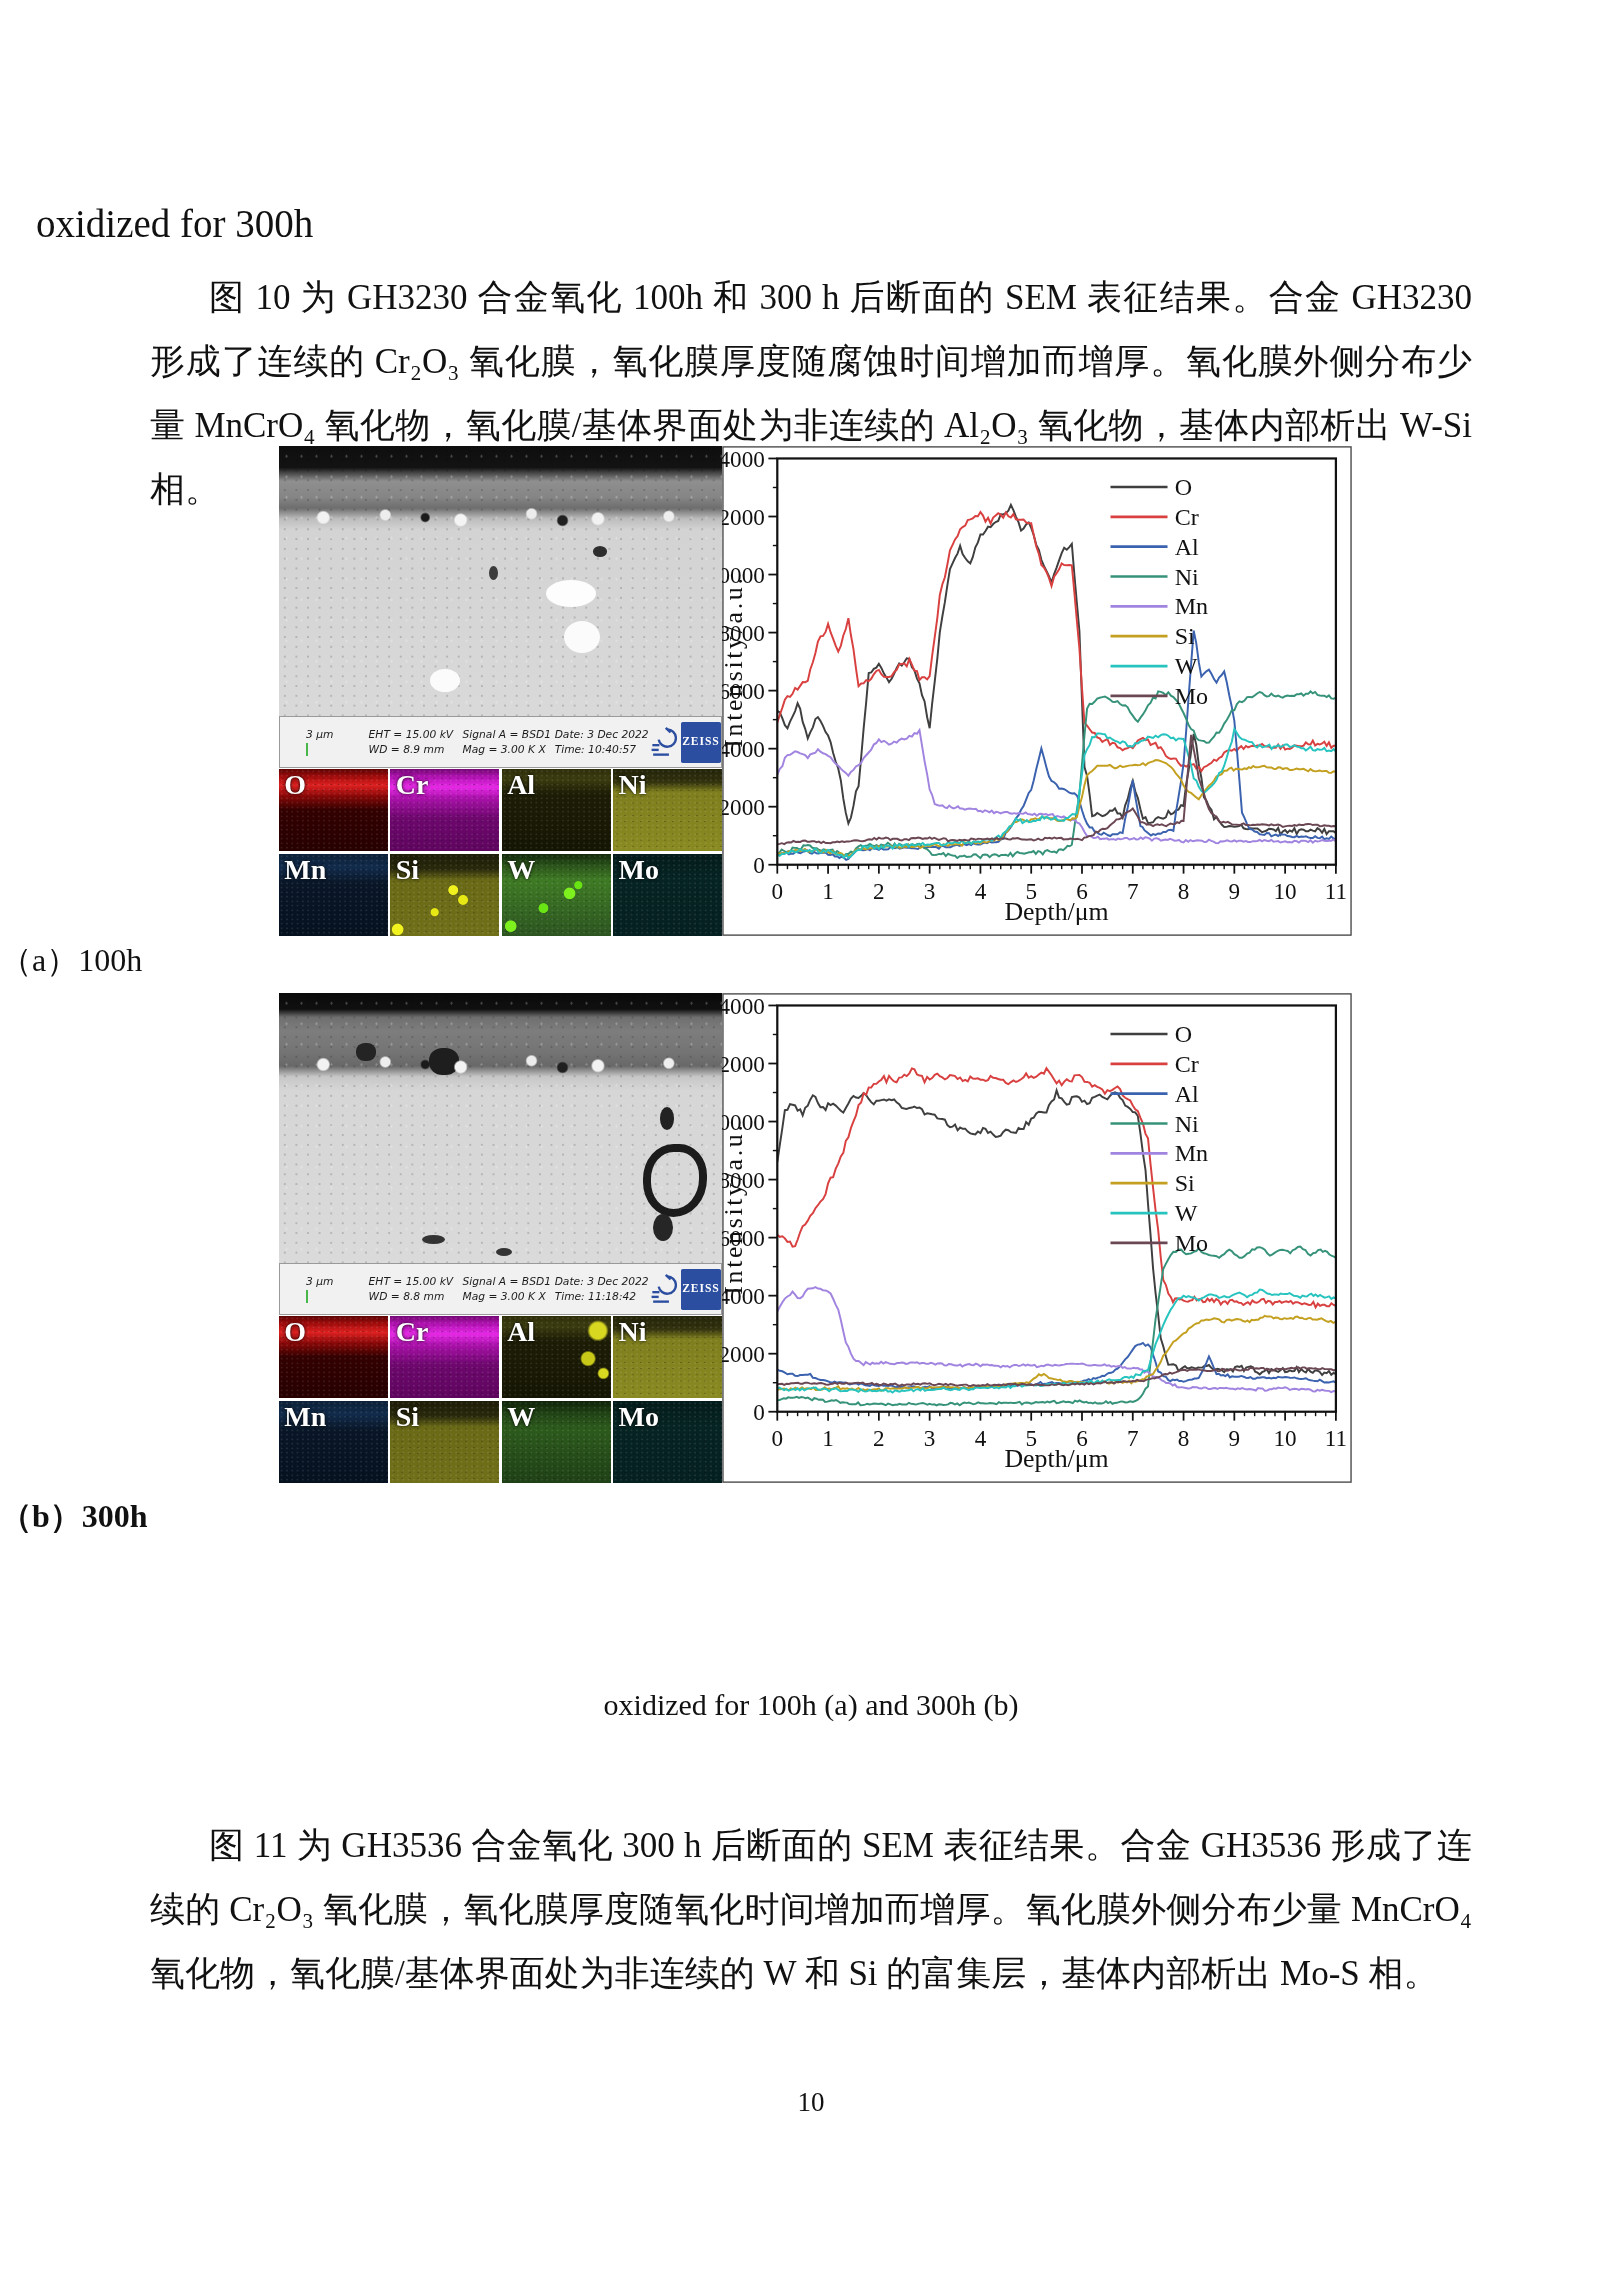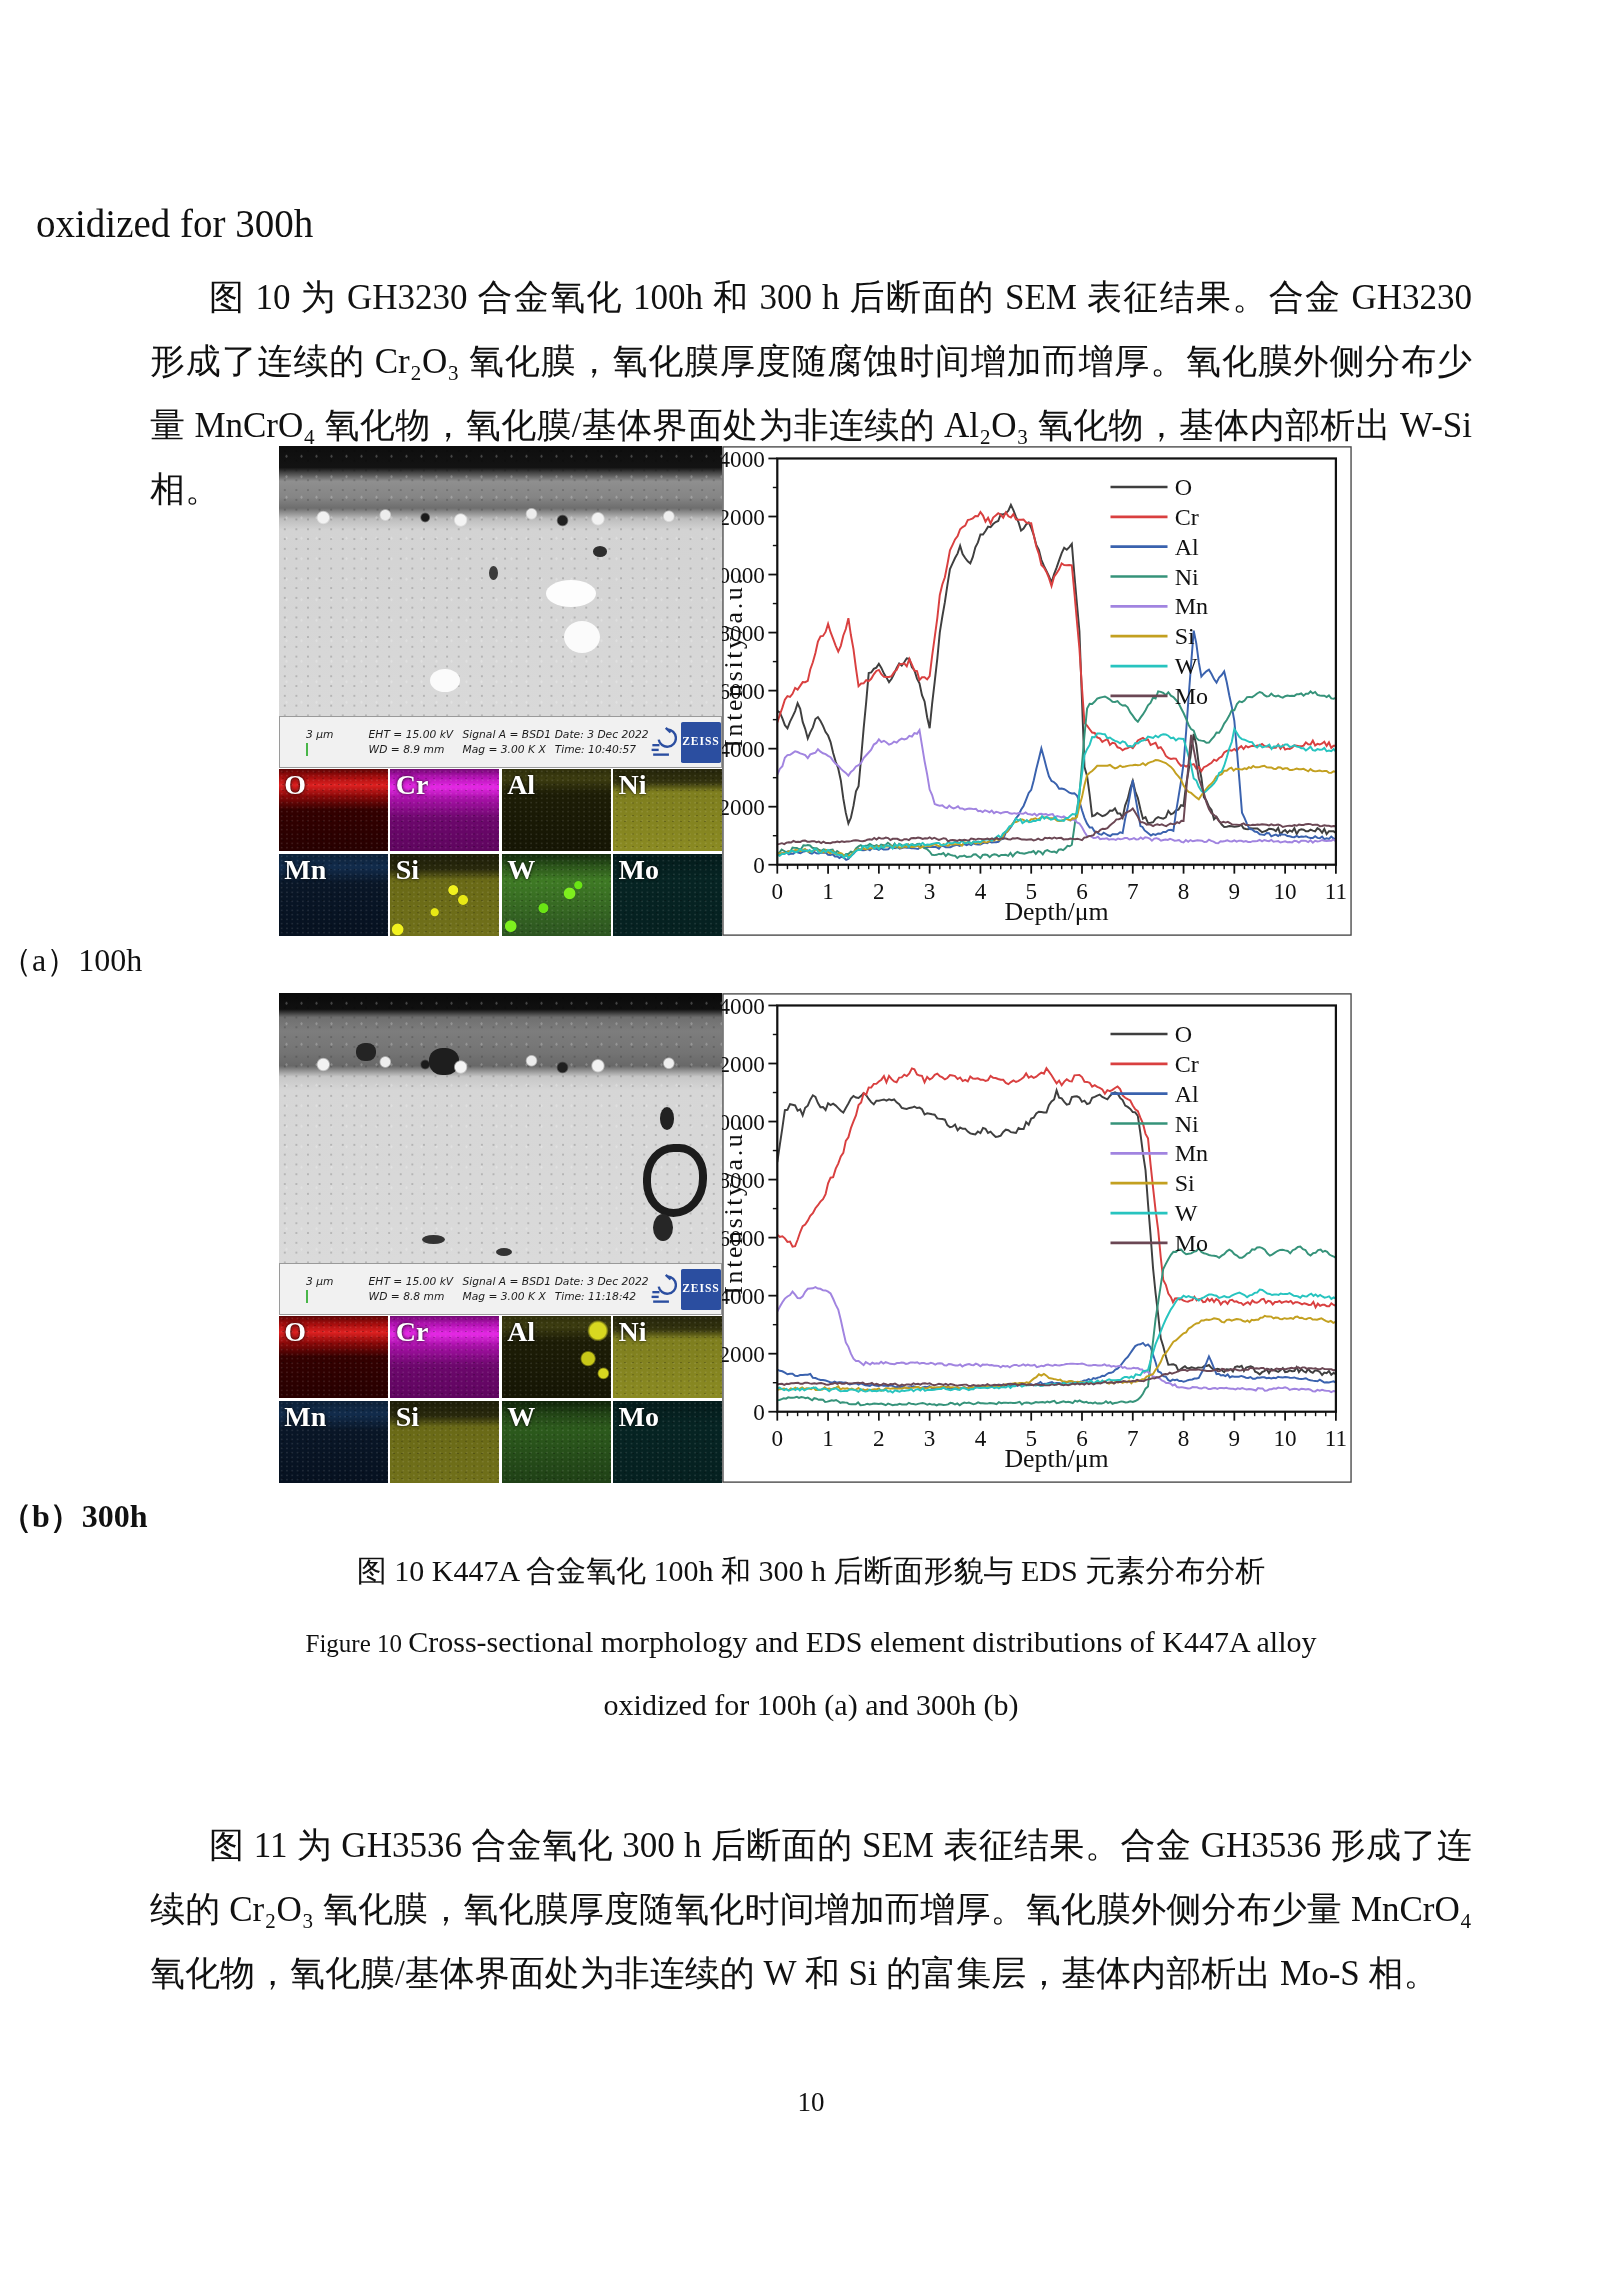--- a/index.html
+++ b/index.html
@@ -480,23 +480,21 @@
           <line x1="436" y1="247" x2="500" y2="247" stroke="#27c4bf" stroke-width="3"></line>
           <text x="508" y="256" font-size="27" fill="#111">W</text>
           <line x1="436" y1="280.5" x2="500" y2="280.5" stroke="#6b4754" stroke-width="3"></line>
           <text x="508" y="289.5" font-size="27" fill="#111">Mo</text>
           <rect x="62" y="14" width="627" height="456" fill="none" stroke="#111" stroke-width="2.5"></rect>
         </svg></div>
   </div>
 
   <div class="cap cap-b">（b）300h</div>
 
-  <div class="cncap">图 10 K447A 合金氧化 100h 和 300 h 后断面形貌与 EDS 元素分布分析</div>
-
-  <div class="encap1"><span class="small">Figure 10 </span><span>Cross-sectional morphology and EDS element distributions of K447A alloy</span></div>
+
   <div class="encap2">oxidized for 100h (a) and 300h (b)</div>
 
   <div class="para p2">图 11 为 GH3536 合金氧化 300 h 后断面的 SEM 表征结果。合金 GH3536 形成了连续的 Cr₂O₃ 氧化膜，氧化膜厚度随氧化时间增加而增厚。氧化膜外侧分布少量 MnCrO₄ 氧化物，氧化膜/基体界面处为非连续的 W 和 Si 的富集层，基体内部析出 Mo-S 相。</div>
 
   <div class="pageno">10</div>
 
 </div>
 
 
 </body></html>

